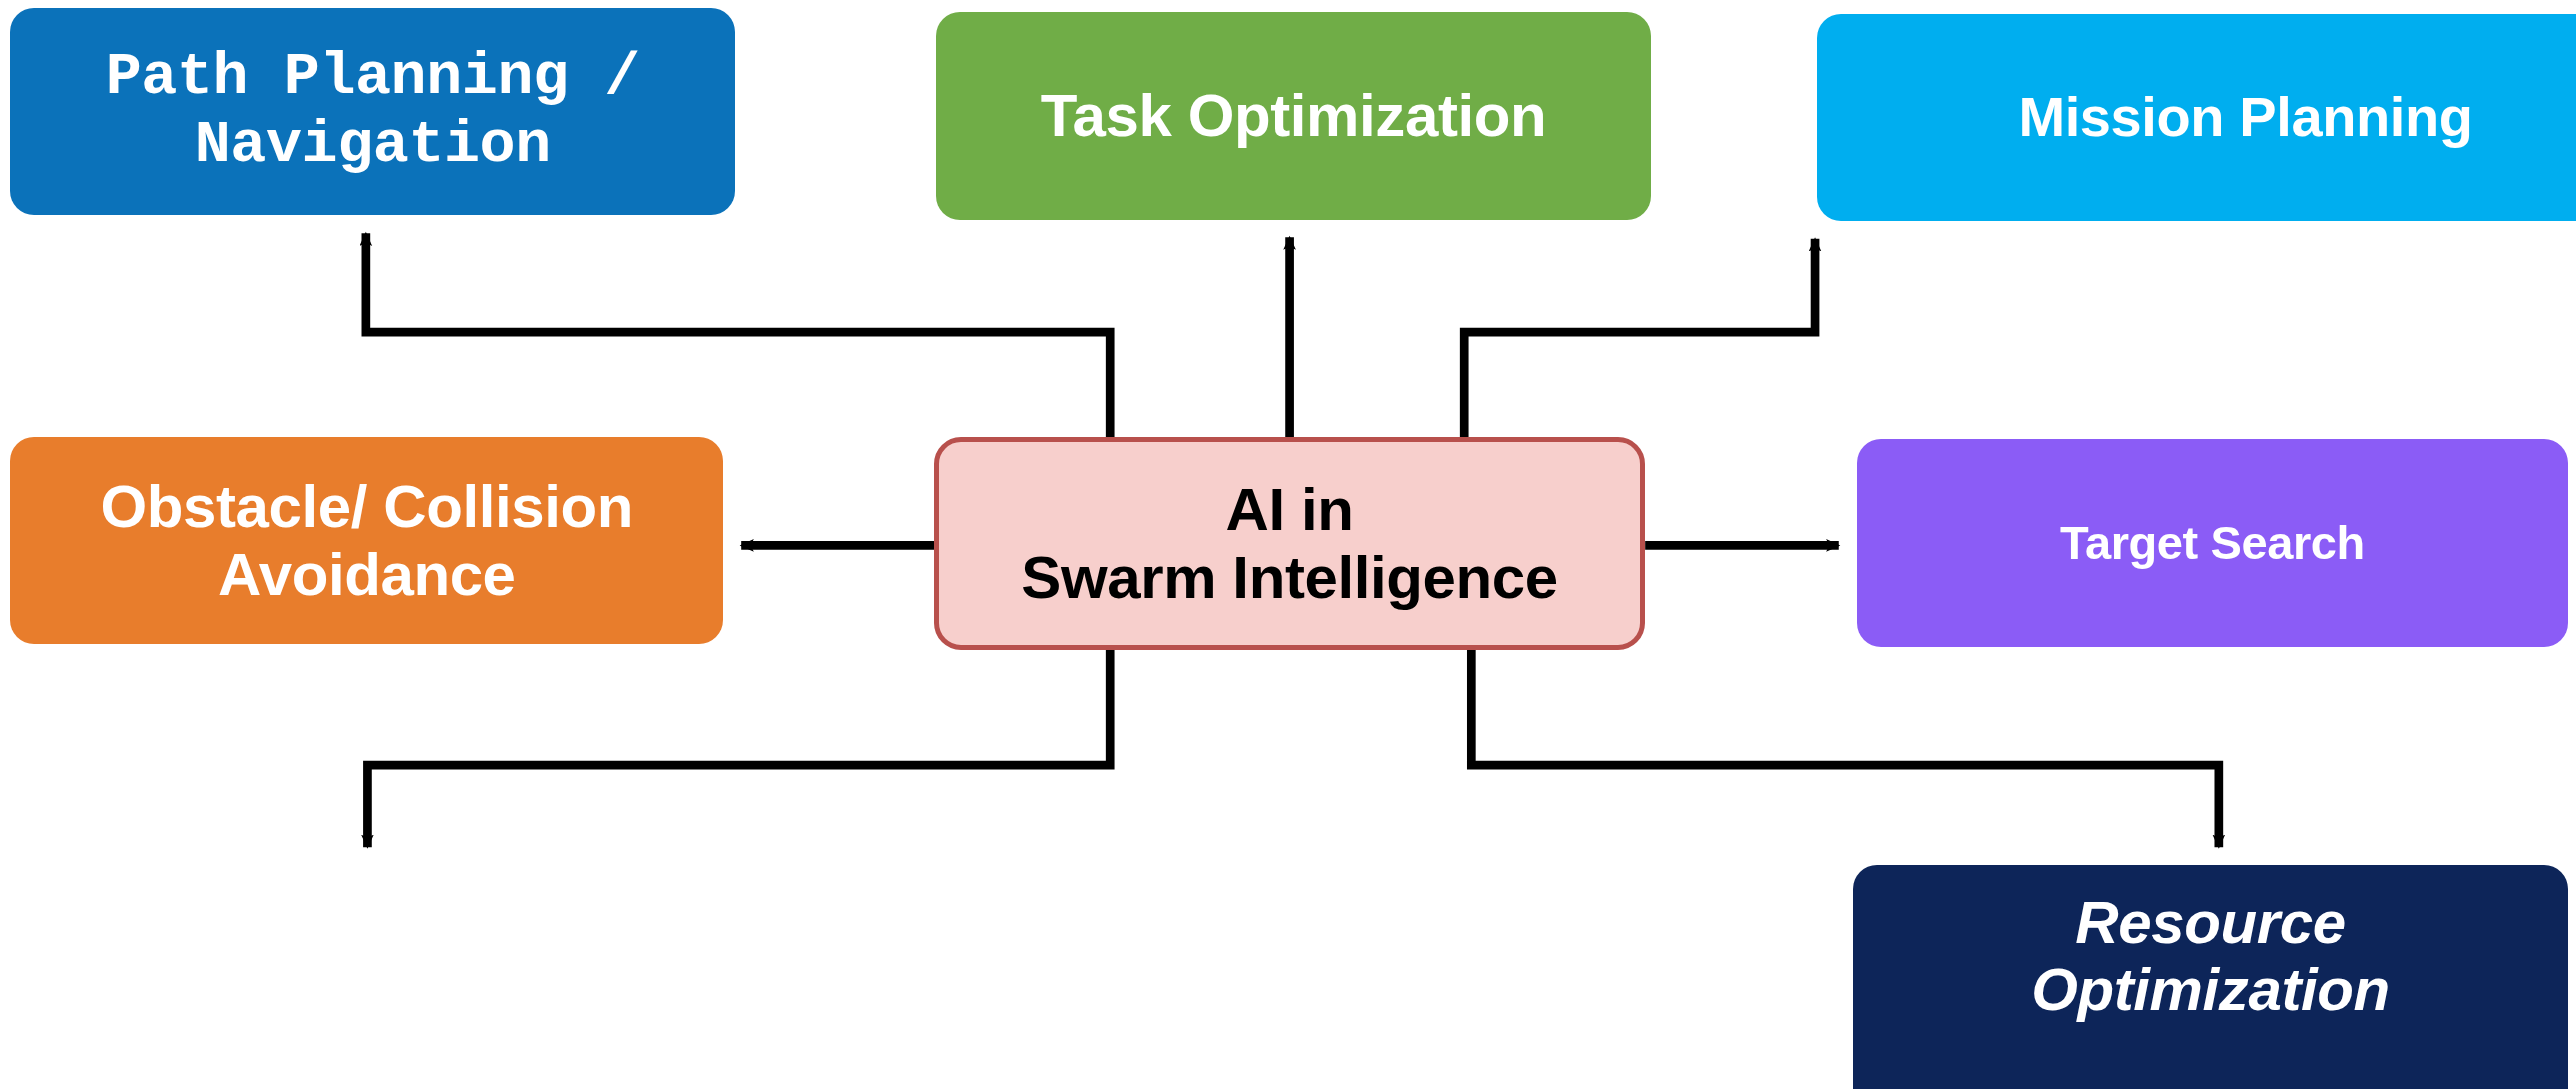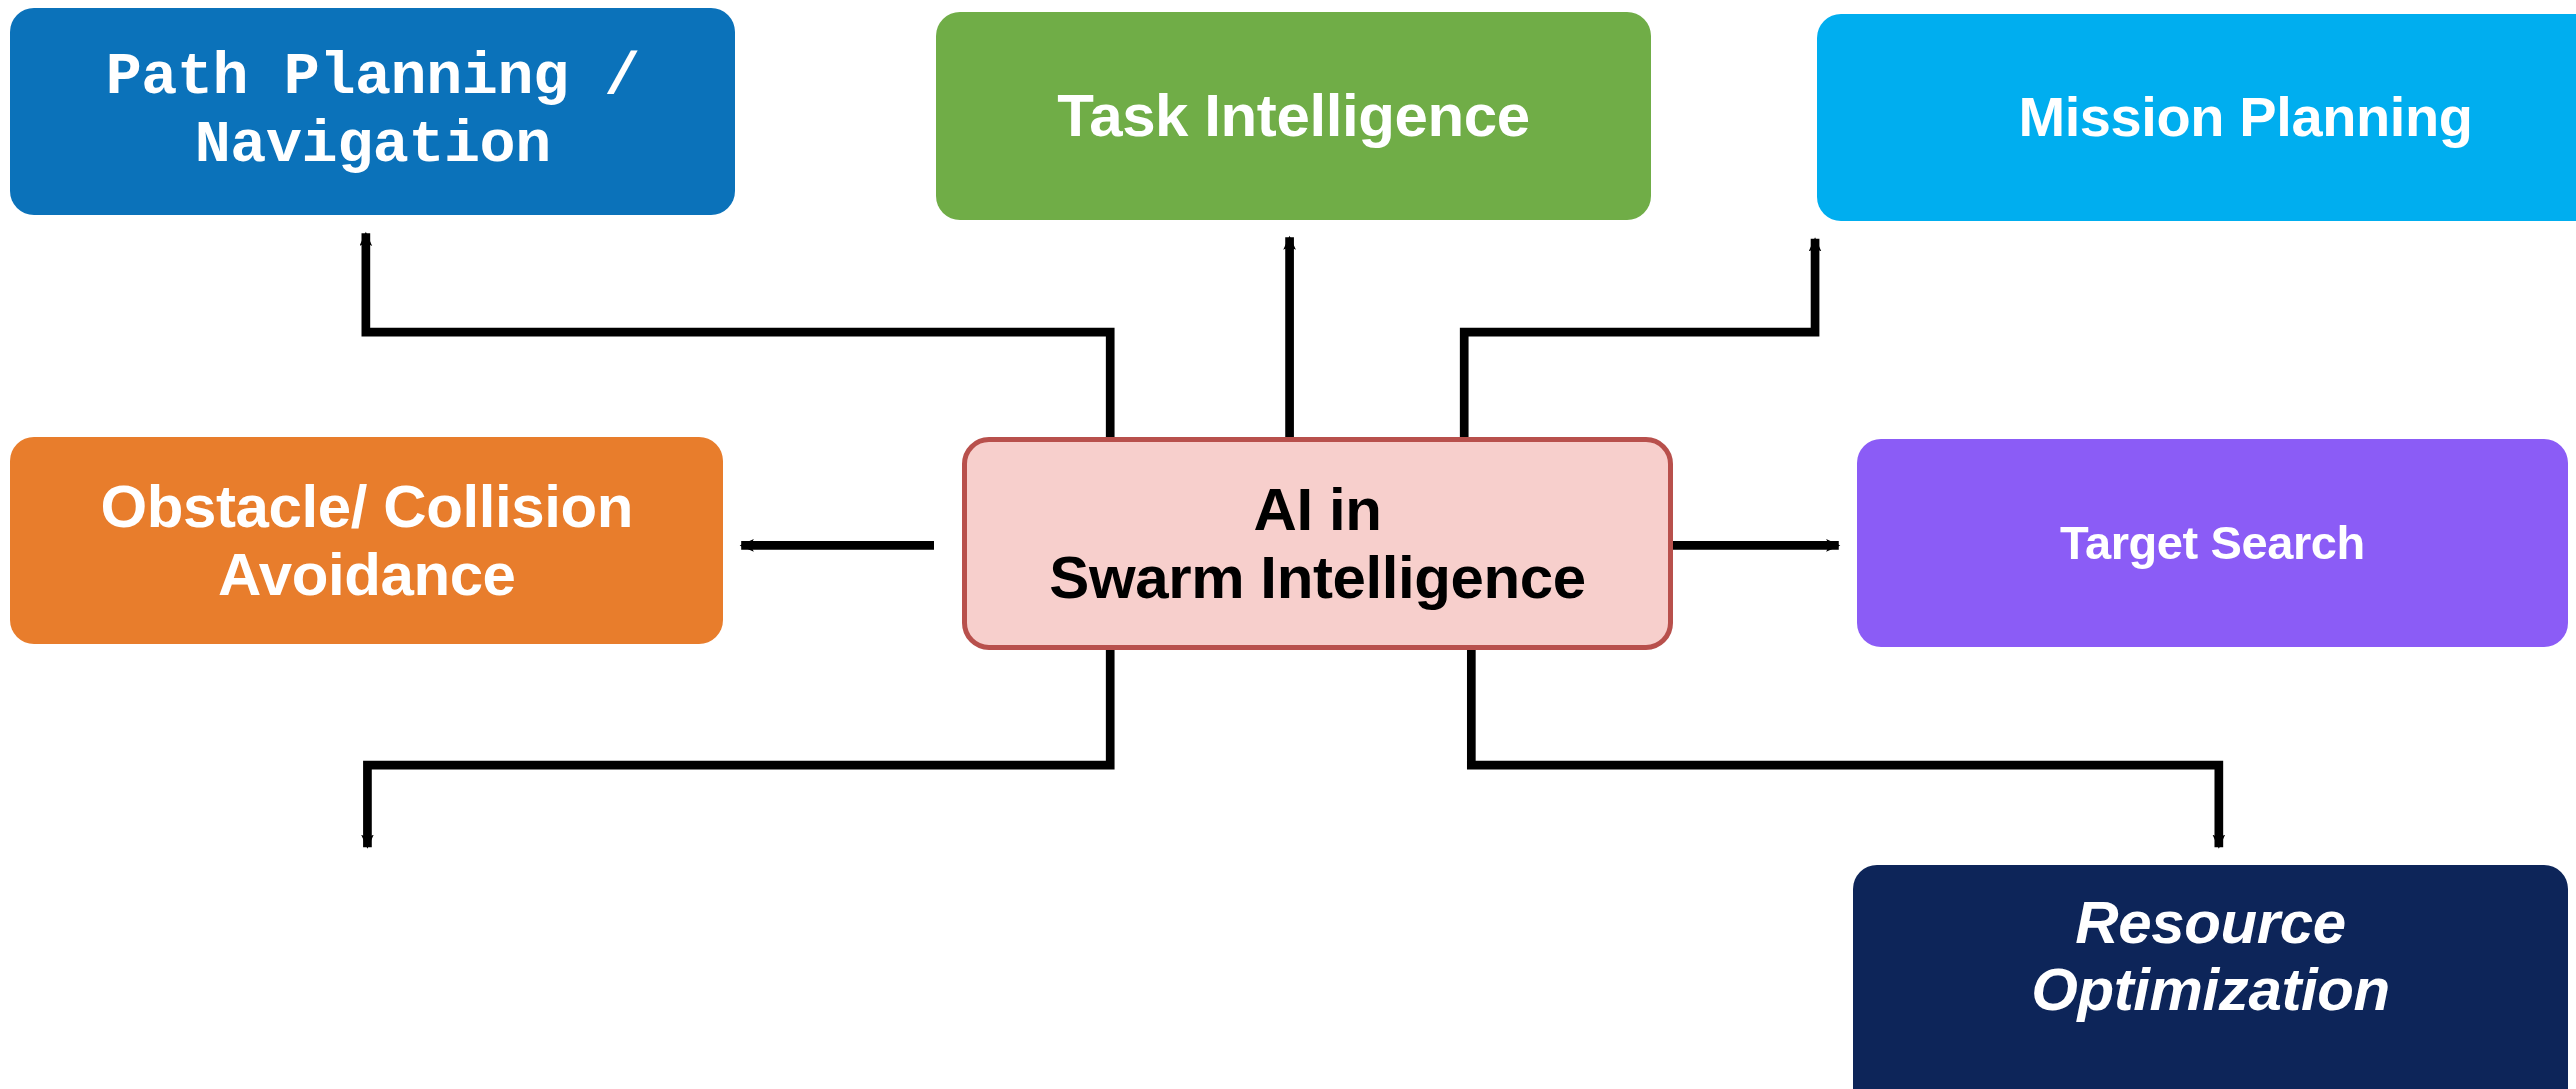--- a/index.html
+++ b/index.html
@@ -30,21 +30,21 @@
                 border-radius:24px 24px 0 0;align-items:flex-start;
                 padding-top:41px;}
   #n-resource  {left:1853px;top:865px; width:715px; height:224px;
                 background:#0D2559; color:#ffffff; font-size:60px;
                 border-radius:24px 24px 0 0;align-items:flex-start;
                 padding-top:24px;font-style:italic;}
 
   
   #n-center{left:934px;top:437px;width:711px;height:213px;
             background:#F7CFCC;color:#000000;font-size:60px;
-            border:5.5px solid #B8504C;border-radius:27px;margin-left:28px;}
+            border:5.5px solid #B8504C;border-radius:27px;}
 
   
   #wires{position:absolute;left:0;top:0;width:2576px;height:1090px;
          pointer-events:none;}
 </style>
 </head>
 <body>
 
 <div id="canvas">
 
@@ -86,21 +86,21 @@
       <path d="M1862,822 L1862,968 L2808,968 L2808,1072" fill="none" stroke="#000000" stroke-width="11" marker-end="url(#arrowHead)"></path>
     </g>
   </svg>
 
   <div class="node" id="n-path">
     <span class="lbl">Path Planning /
 Navigation</span>
   </div>
 
   <div class="node" id="n-task">
-    <span class="lbl">Task Intelligence</span>
+    <span class="lbl">Task Optimization</span>
   </div>
 
   <div class="node" id="n-mission">
     <span class="lbl">Mission Planning</span>
   </div>
 
   <div class="node" id="n-obstacle">
     <span class="lbl">Obstacle/ Collision
 Avoidance</span>
   </div>

